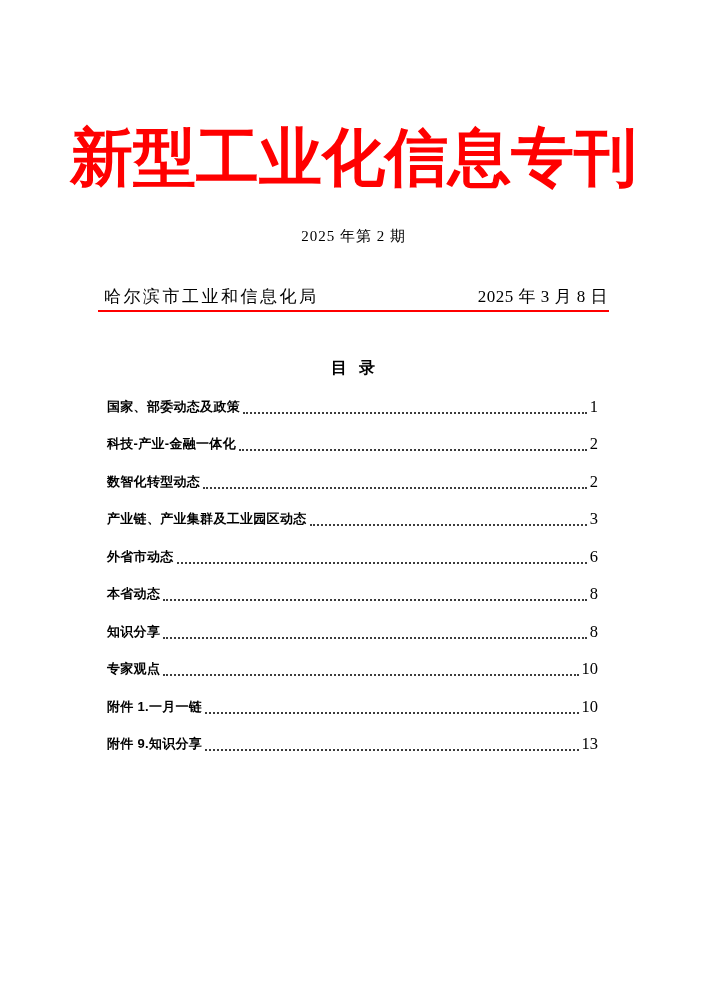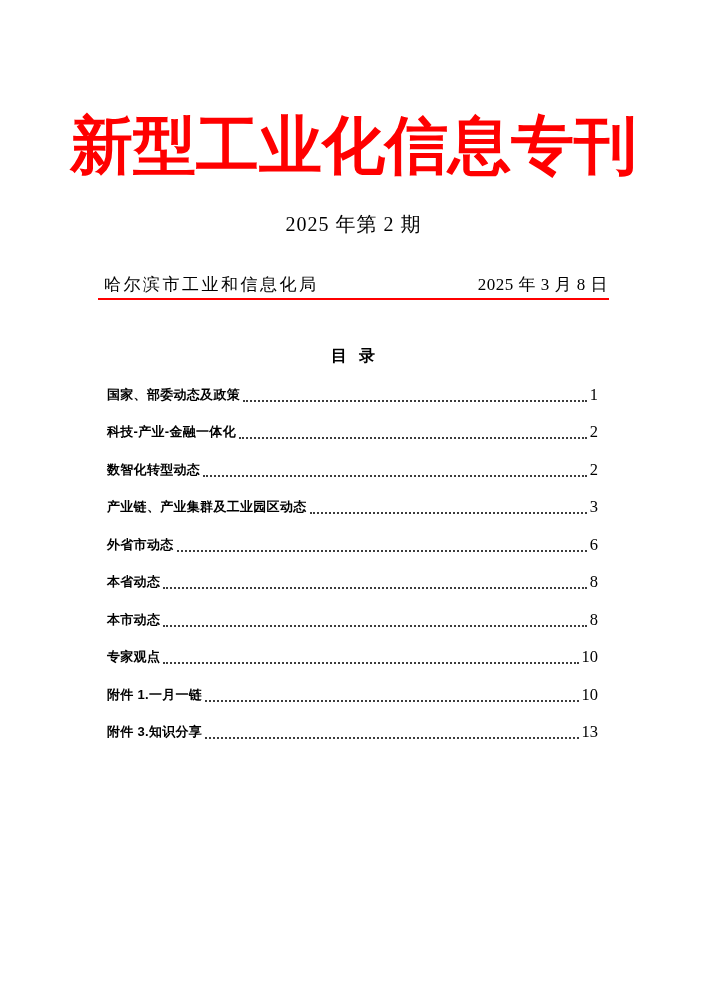--- a/index.html
+++ b/index.html
@@ -4,41 +4,41 @@
 <style>
   html, body {
     margin: 0;
     padding: 0;
     background: #ffffff;
   }
   .page {
     position: relative;
     width: 707px;
     height: 794px;
-    margin: 0 auto;
+    margin: 12px auto;
     background: #ffffff;
     overflow: hidden;
     font-family: "Liberation Serif", "DejaVu Serif", serif;
     color: var(--text-color, #000);
   }
   .doc-title {
     margin: 112px 0 0 0;
     text-align: center;
     font-family: "Liberation Serif", "DejaVu Serif", serif;
     font-weight: bold;
     font-size: 63px;
     line-height: 1.08;
     letter-spacing: 0px;
     color: var(--title-red, #ff0000);
     white-space: nowrap;
   }
   .issue-line {
     margin-top: 33px;
     text-align: center;
-    font-size: 20px;
+    font-size: 15px;
     line-height: 22px;
     letter-spacing: 1px;
   }
   .masthead-row {
     margin: 39px 99px 0 99px;
     display: flex;
     justify-content: space-between;
     align-items: baseline;
     font-size: 17px;
     line-height: 22px;
@@ -143,34 +143,34 @@
       <span class="toc-label">外省市动态</span>
       <span class="toc-dots"></span>
       <span class="toc-page">6</span>
     </div>
       <div class="toc-row">
       <span class="toc-label">本省动态</span>
       <span class="toc-dots"></span>
       <span class="toc-page">8</span>
     </div>
       <div class="toc-row">
-      <span class="toc-label">本市动态</span>
+      <span class="toc-label">知识分享</span>
       <span class="toc-dots"></span>
       <span class="toc-page">8</span>
     </div>
       <div class="toc-row">
       <span class="toc-label">专家观点</span>
       <span class="toc-dots"></span>
       <span class="toc-page">10</span>
     </div>
       <div class="toc-row">
       <span class="toc-label">附件 1.一月一链</span>
       <span class="toc-dots"></span>
       <span class="toc-page">10</span>
     </div>
       <div class="toc-row">
-      <span class="toc-label">附件 3.知识分享</span>
+      <span class="toc-label">附件 9.知识分享</span>
       <span class="toc-dots"></span>
       <span class="toc-page">13</span>
     </div>
     </div>
 
 </div>
 
 </body></html>

